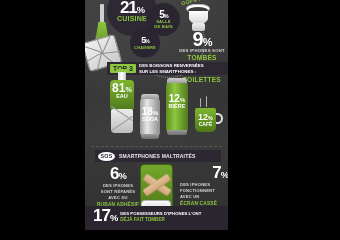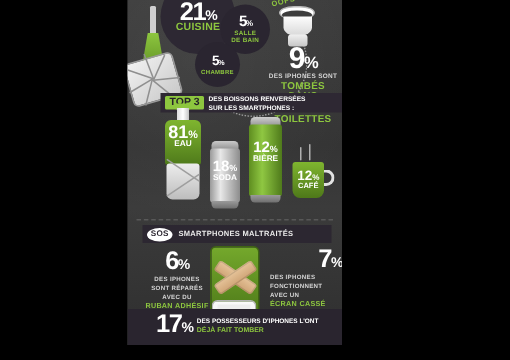--- a/index.html
+++ b/index.html
@@ -197,21 +197,21 @@
             background:linear-gradient(180deg,#fafafa,#dcdcdc);
             border-radius:4px 4px 0 0; border:1px solid #b5b5b5; border-bottom:none; }
   #phone3 .scr { position:absolute; left:3px; top:2px; right:3px; height:18px;
                  background:#ededed; }
   #phone3 .home { position:absolute; left:50%; margin-left:-3px; bottom:2px;
                   width:6px; height:6px; border:1px solid #b0b0b0; border-radius:50%; }
 
   
   #bottombar { position:absolute; left:0; top:206px; width:143px; height:24px;
                background:#2a252f; }
-  #s-bottom { position:absolute; left:19px; top:208px; width:134px;
+  #s-bottom { position:absolute; left:8px; top:208px; width:134px;
               display:flex; align-items:flex-start; }
   #s-bottom .pct { font-size:17px; }
   #s-bottom .txt { margin-left:3px; margin-top:3px; }
   #s-bottom .l1 { font-size:4.3px; color:#fff; font-weight:bold; text-transform:uppercase; }
   #s-bottom .l2 { font-size:4.6px; color:#8dc63f; font-weight:bold; text-transform:uppercase; margin-top:1px; }
 
   .dashline { position:absolute; left:6px; width:131px; height:0;
               border-top:1px dashed #6d6d6d; opacity:.6; }
 </style>
 </head>

